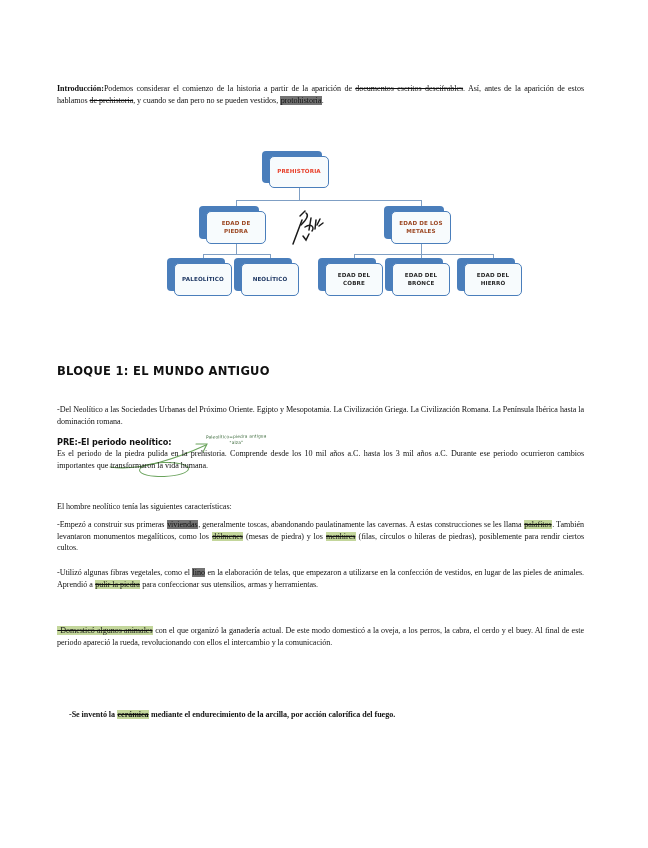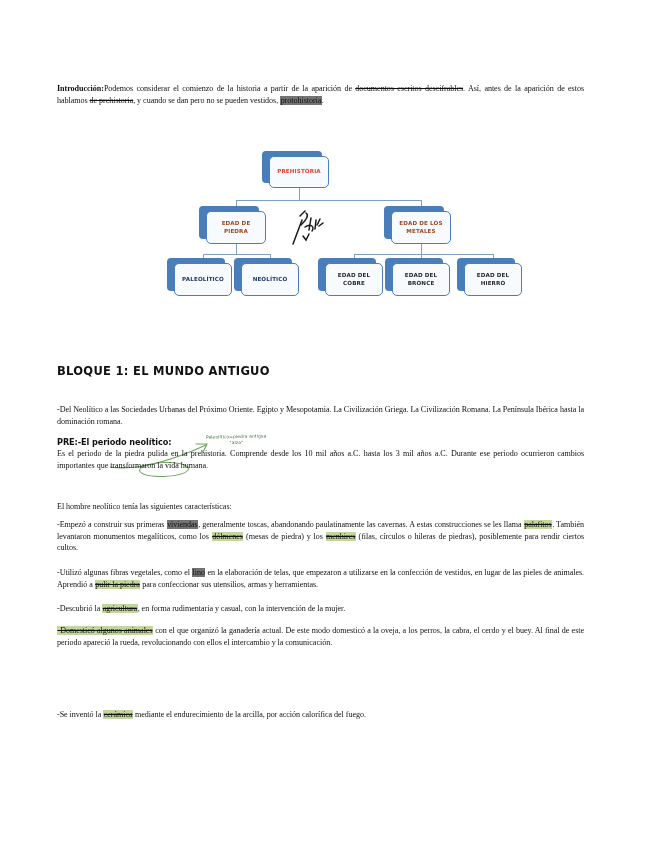--- a/index.html
+++ b/index.html
@@ -309,26 +309,23 @@
   <div class="para" style="left:57px; top:501px; width:527px;">El hombre neolítico tenía las siguientes características:</div>
 
   <div class="para" style="left:57px; top:519px; width:527px;">
     <span>-Empezó a construir sus primeras </span><span class="hl">viviendas</span><span>, generalmente toscas, abandonando paulatinamente las cavernas. A estas construcciones se les llama </span><span class="hl-strike">palafitos</span><span>. También levantaron monumentos megalíticos, como los </span><span class="hl-strike">dólmenes</span><span> (mesas de piedra) y los </span><span class="hl-strike">menhires</span><span> (filas, círculos o hileras de piedras), posiblemente para rendir ciertos cultos.</span>
   </div>
 
   <div class="para" style="left:57px; top:567px; width:527px;">
     <span>-Utilizó algunas fibras vegetales, como el </span><span class="hl">lino</span><span> en la elaboración de telas, que empezaron a utilizarse en la confección de vestidos, en lugar de las pieles de animales. Aprendió a </span><span class="hl-strike">pulir la piedra</span><span> para confeccionar sus utensilios, armas y herramientas.</span>
   </div>
 
-  <div class="para" style="left:57px; top:603px; width:527px;">
-    <span>-Descubrió la </span><span class="hl-strike">agricultura</span><span>, en forma rudimentaria y casual, con la intervención de la mujer.</span>
-  </div>
 
   <div class="para" style="left:57px; top:625px; width:527px;">
     <span class="hl-strike">-Domesticó algunos animales</span><span> con el que organizó la ganadería actual. De este modo domesticó a la oveja, a los perros, la cabra, el cerdo y el buey. Al final de este periodo apareció la rueda, revolucionando con ellos el intercambio y la comunicación.</span>
   </div>
 
 
-  <div class="para" style="left:57px; top:709px; width:527px;">
+  <div class="para" style="left:69px; top:709px; width:527px;font-weight:bold;">
     <span>-Se inventó la </span><span class="hl-strike">cerámica</span><span> mediante el endurecimiento de la arcilla, por acción calorífica del fuego.</span>
   </div>
 
 </div>
 
 </body></html>

